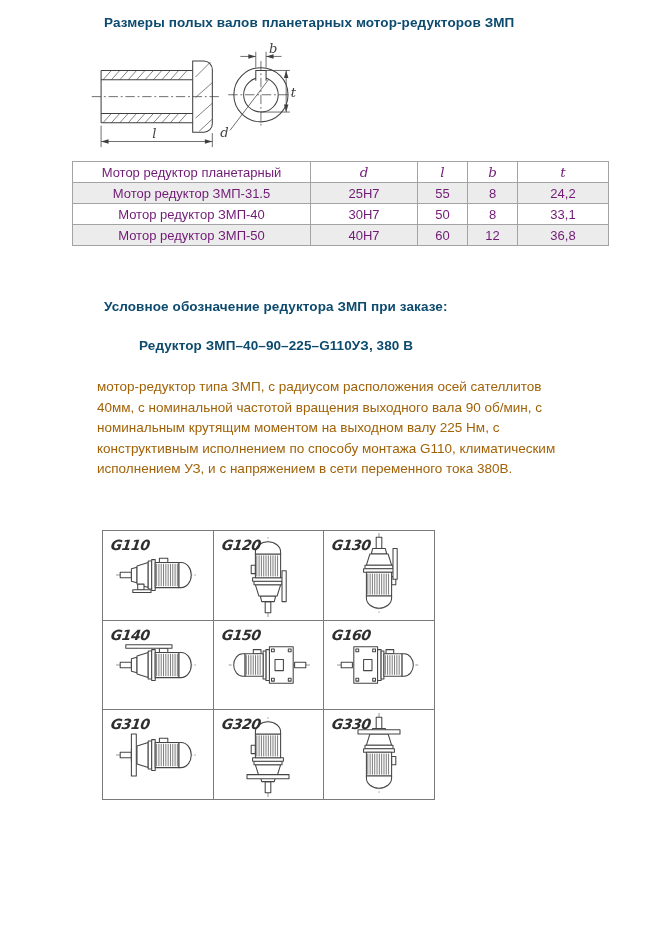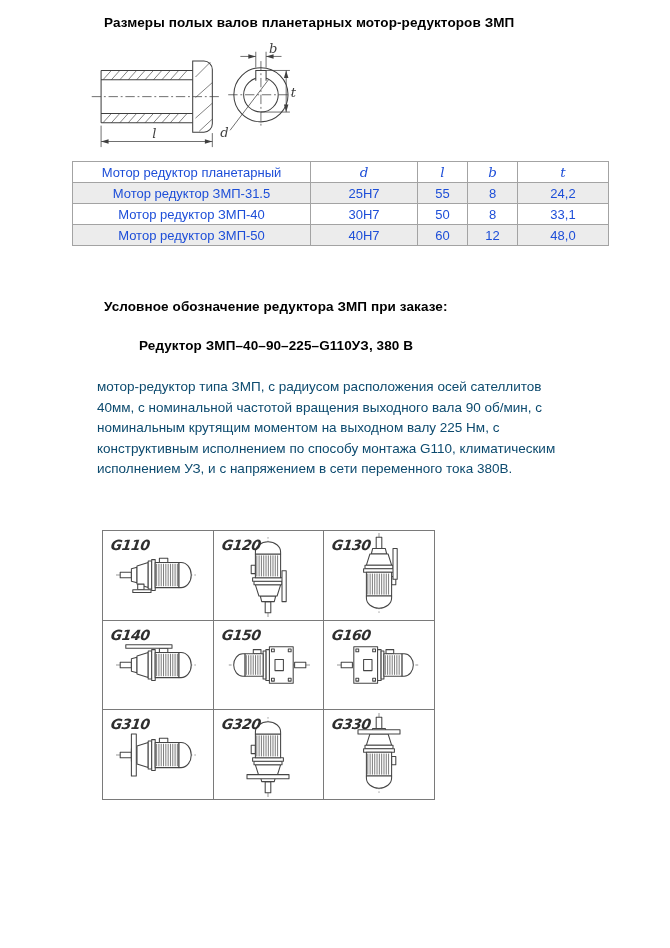--- a/index.html
+++ b/index.html
@@ -1,32 +1,32 @@
 <!DOCTYPE html>
 <html><head>
 <meta charset="utf-8">
 <style>
   html,body{margin:0;padding:0;background:#fff;}
   .page{position:relative;width:670px;height:948px;background:#fff;overflow:hidden;
         font-family:"Liberation Sans",sans-serif;}
-  .heading{position:absolute;left:97px;font-size:13.5px;font-weight:bold;color:#000000;
+  .heading{position:absolute;left:97px;font-size:13.5px;font-weight:bold;color:#0c4a6e;
            letter-spacing:.1px;white-space:nowrap;padding-left:7px;}
   .h-title{top:15px;}
   .h-order{top:299px;}
   .h-desig{top:338px;margin-left:35px;}
   .h-mount{top:494px;}
   .figure{position:absolute;left:88px;top:42px;width:215px;height:113px;}
   .dim-table{position:absolute;left:72px;top:161px;width:536px;border-collapse:collapse;
-             table-layout:fixed;font-size:13px;color:#1d4ed8;}
+             table-layout:fixed;font-size:13px;color:#701a75;}
   .dim-table th,.dim-table td{border:1px solid #a3a3a3;height:20px;text-align:center;
              padding:0;font-weight:normal;overflow:hidden;}
   .dim-table thead th.var{font-family:"DejaVu Serif",serif;font-style:italic;font-size:13.5px;}
   .dim-table tbody tr:nth-child(odd){background:#ececec;}
   .order-desc{position:absolute;left:97px;top:377px;width:480px;margin:0;font-size:13.5px;
-              line-height:20.5px;color:#0c4a6e;}
+              line-height:20.5px;color:#a16207;}
   .mount-grid{position:absolute;left:102px;top:530px;width:332px;height:269px;
               display:grid;grid-template-columns:repeat(3,1fr);grid-template-rows:repeat(3,1fr);
               border-top:1px solid #7a7a7a;border-left:1px solid #7a7a7a;}
   .mount-cell{position:relative;border-right:1px solid #7a7a7a;border-bottom:1px solid #7a7a7a;
               background:#fff;}
   .cell-label{position:absolute;left:8px;top:6px;font-family:"DejaVu Sans",sans-serif;
               font-style:italic;font-weight:bold;font-size:14px;color:#2f2f2f;
               letter-spacing:-.5px;transform:skewX(-8deg);z-index:2;}
   .cell-drawing{position:absolute;left:0;top:0;right:0;bottom:0;display:flex;
                 align-items:center;justify-content:center;}
@@ -108,21 +108,21 @@
           <td>30H7</td>
           <td>50</td>
           <td>8</td>
           <td>33,1</td>
         </tr>
         <tr>
           <td>Мотор редуктор ЗМП-50</td>
           <td>40H7</td>
           <td>60</td>
           <td>12</td>
-          <td>48,0</td>
+          <td>36,8</td>
         </tr>
       </tbody>
   </table>
 
   <div class="heading h-order">Условное обозначение редуктора ЗМП при заказе:</div>
   <div class="heading h-desig">Редуктор ЗМП–40–90–225–G110УЗ, 380 В</div>
   <p class="order-desc">мотор-редуктор типа ЗМП, с радиусом расположения осей сателлитов 40мм, с номинальной частотой вращения выходного вала 90 об/мин, с номинальным крутящим моментом на выходном валу 225 Нм, с конструктивным исполнением по способу монтажа G110, климатическим исполнением УЗ, и с напряжением в сети переменного тока 380В.</p>
 
   <div class="mount-grid" id="mount-grid">
       <div class="mount-cell">

